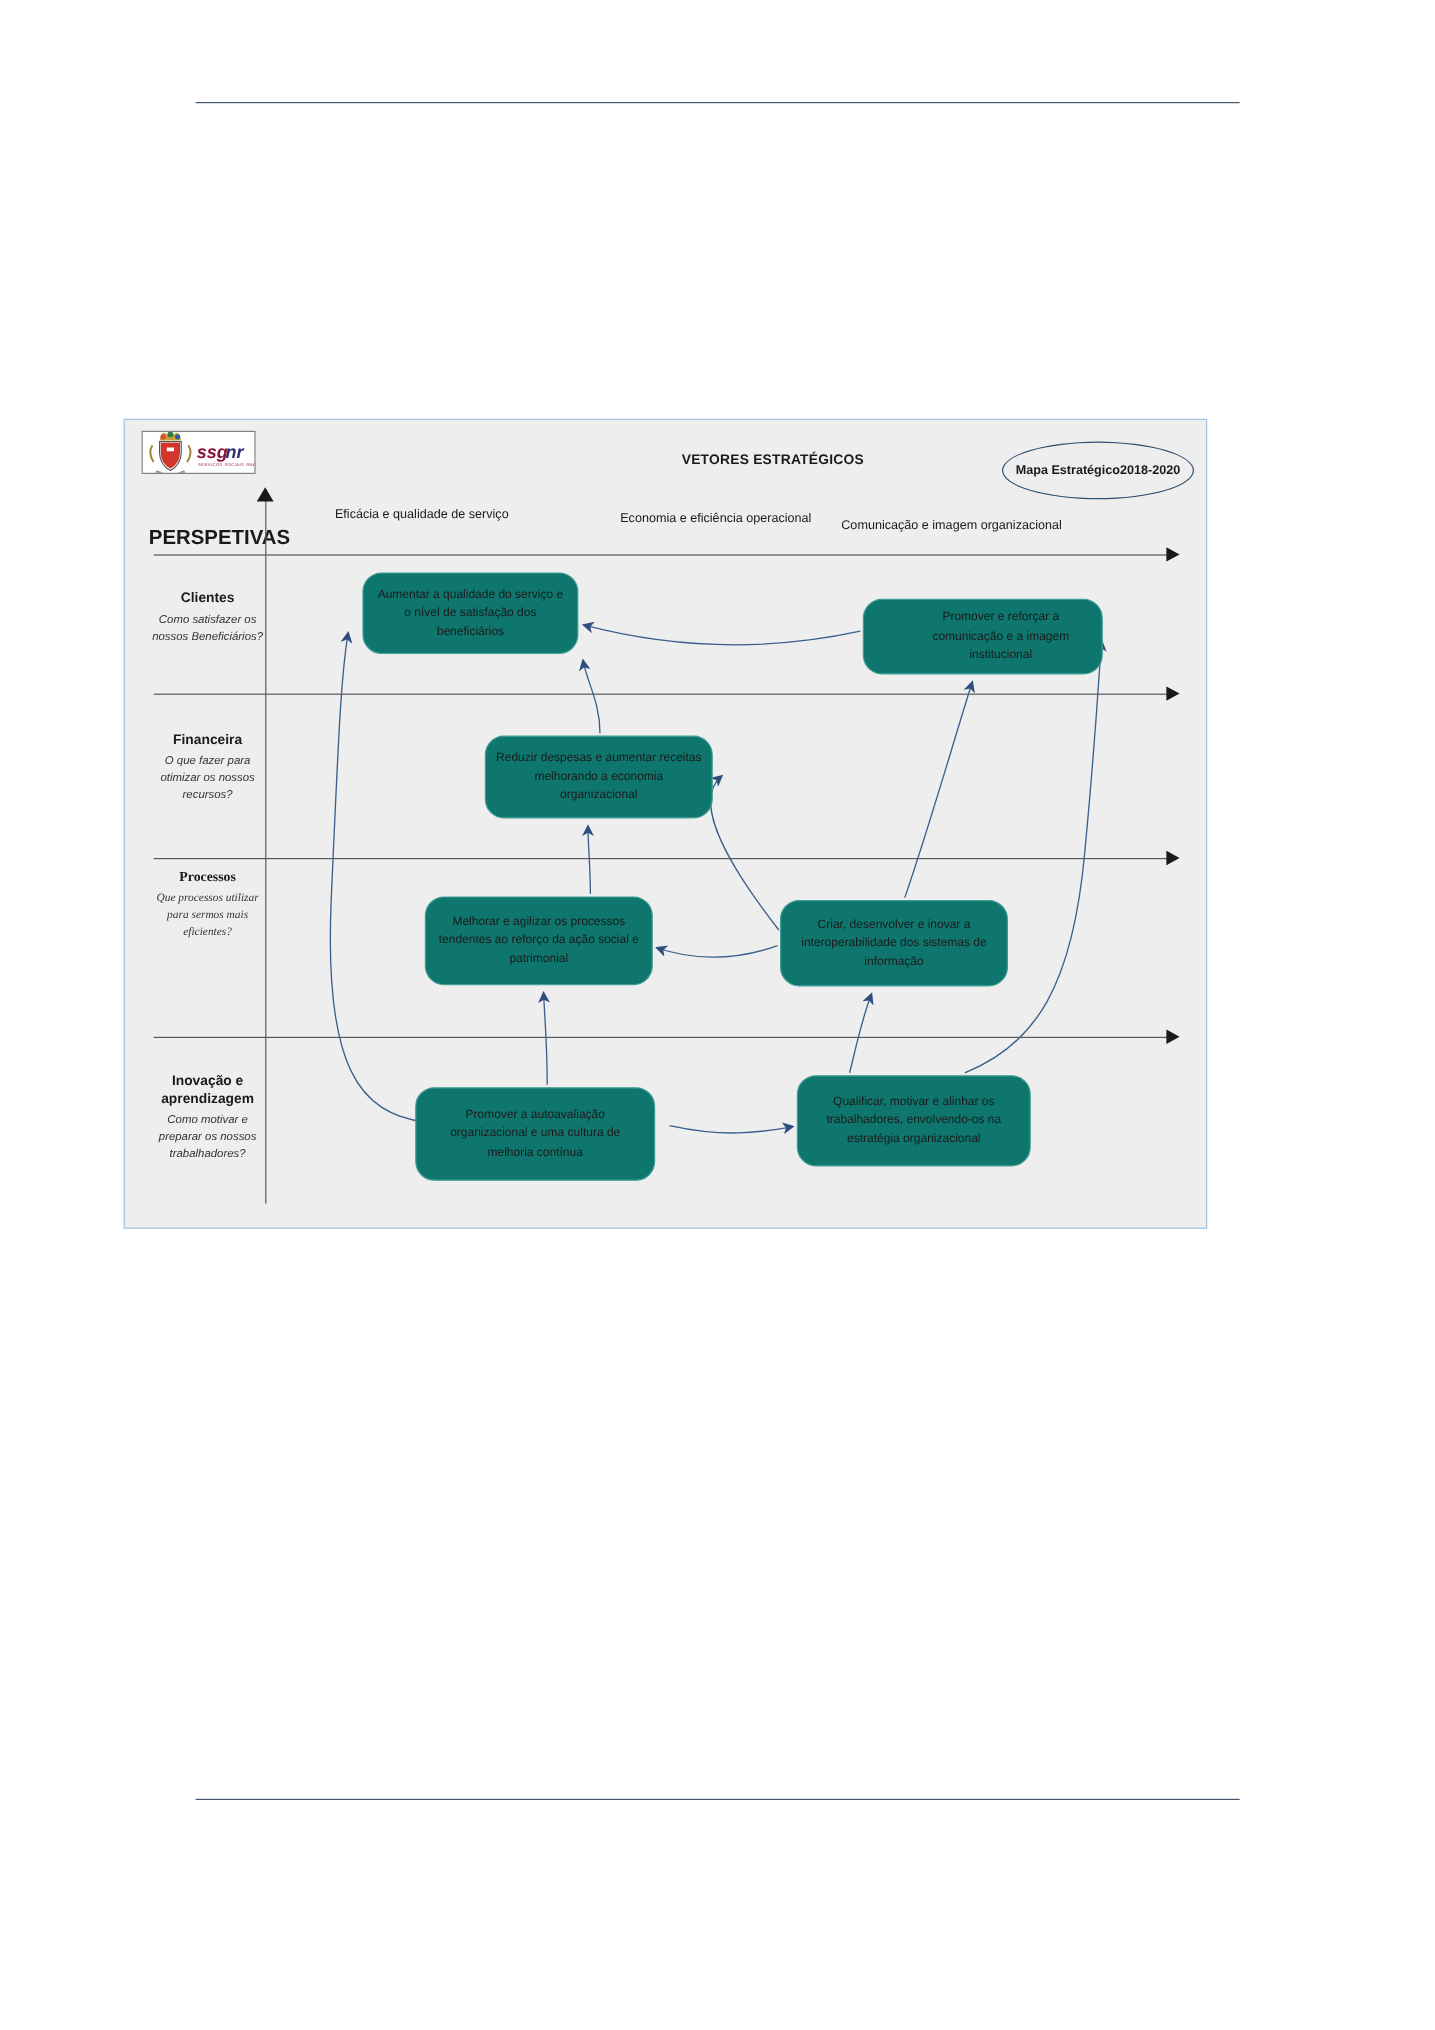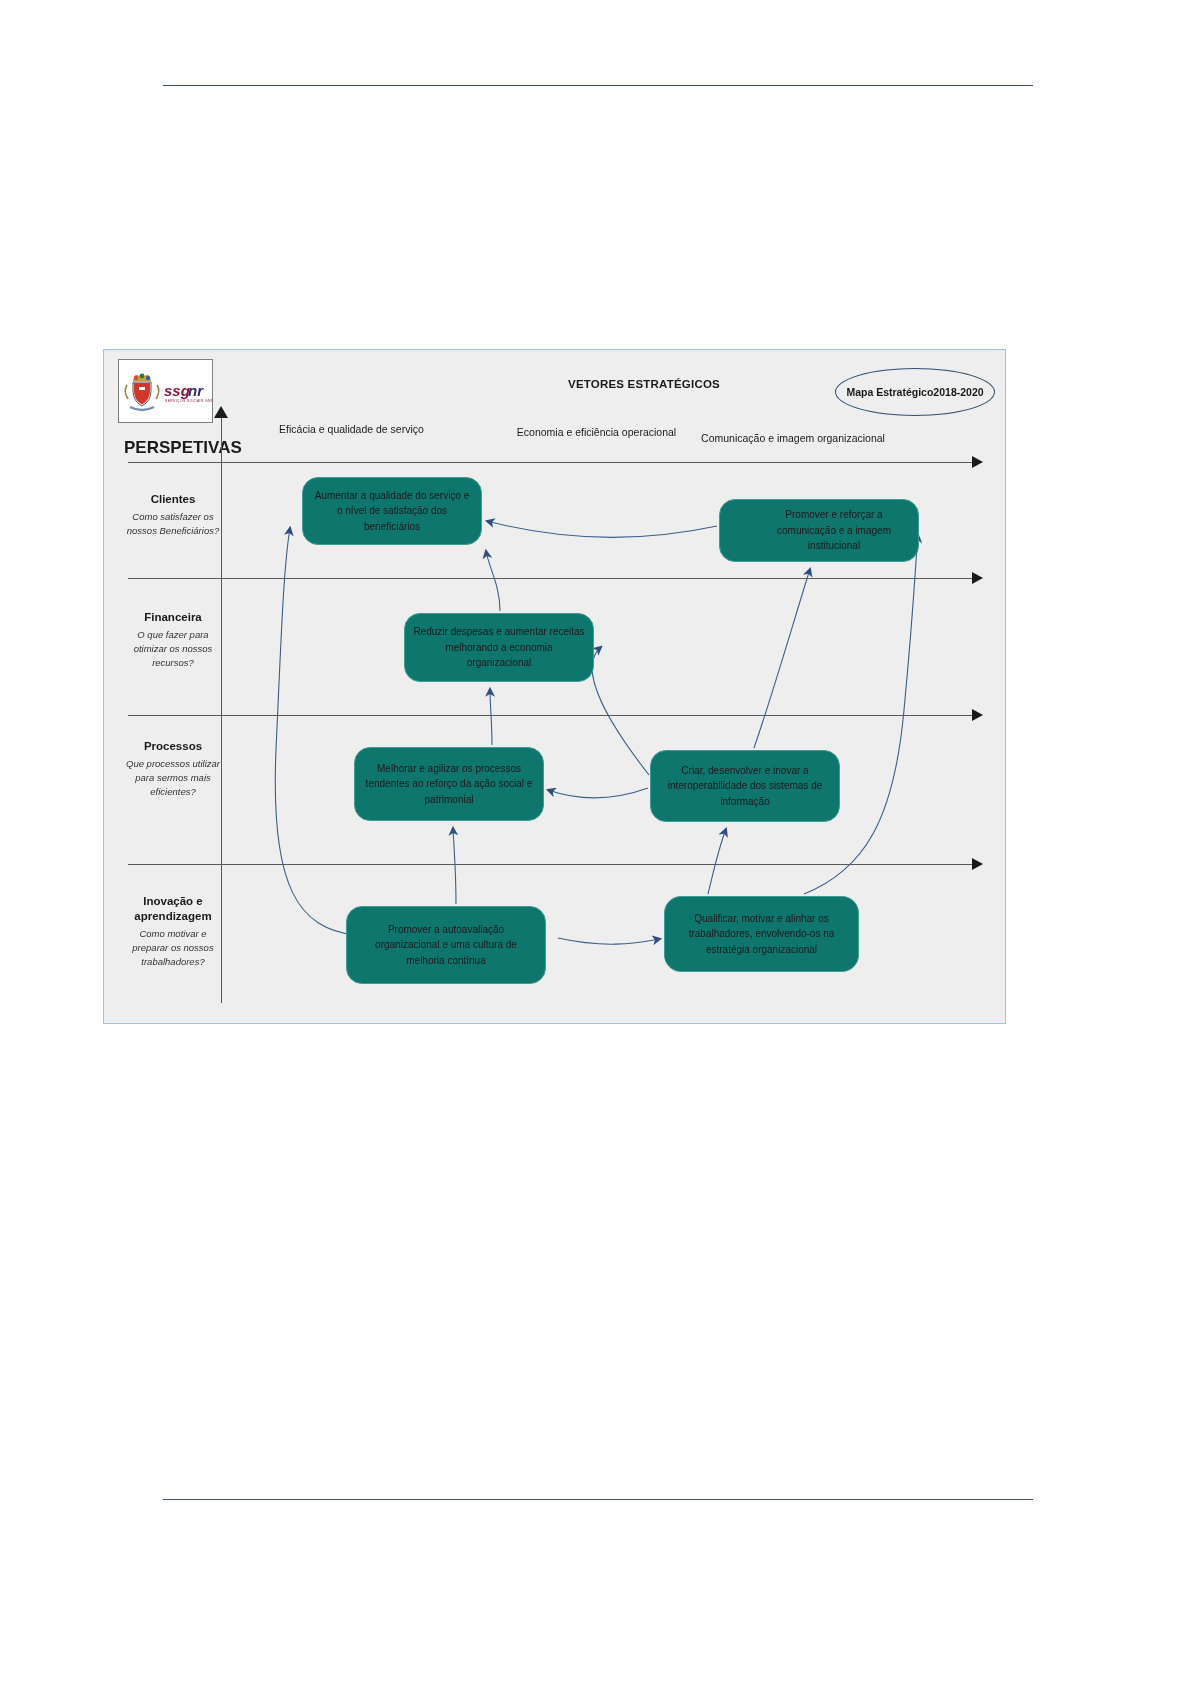--- a/index.html
+++ b/index.html
@@ -8,21 +8,21 @@
   .page-rule{position:absolute;left:163px;width:870px;height:0;border-top:1px solid #44546a;}
   #rule-top{top:85px;}
   #rule-bottom{top:1499px;}
 
   #diagram-frame{
     position:absolute;left:103px;top:349px;width:903px;height:675px;
     background:#eeeeee;border:1px solid #9dc3e6;box-sizing:border-box;
   }
 
   #logo-box{
-    position:absolute;left:14px;top:9px;width:95px;height:64px;
+    position:absolute;left:14px;top:9px;width:95px;height:36px;
     background:#ffffff;border:1px solid #808080;box-sizing:border-box;
     display:flex;align-items:center;justify-content:center;overflow:hidden;
   }
   #logo-box svg{display:block;}
 
   .ttl{position:absolute;color:#1a1a1a;}
 
   #vetores-title{left:410px;top:28px;width:260px;text-align:center;
     font-size:11.5px;font-weight:bold;letter-spacing:.2px;}
 
@@ -51,37 +51,37 @@
   #ax-0{top:112px;width:846px;}  #ar-0{left:868px;top:106px;}
   #ax-1{top:228px;width:846px;}  #ar-1{left:868px;top:222px;}
   #ax-2{top:365px;width:846px;}  #ar-2{left:868px;top:359px;}
   #ax-3{top:514px;width:846px;}  #ar-3{left:868px;top:508px;}
 
   .persp{position:absolute;left:18px;width:102px;text-align:center;color:#1a1a1a;}
   .persp .h{font-size:11.5px;font-weight:bold;display:block;line-height:1.3;}
   .persp .q{font-size:9.5px;font-style:italic;display:block;line-height:1.5;margin-top:3px;color:#333;}
   #persp-0{top:142px;}
   #persp-1{top:260px;}
-  #persp-2{top:389px;}
+  #persp-2{top:374px;font-family:Liberation Serif, serif;}
   #persp-3{top:544px;}
 
   .node{
     position:absolute;background:#0f766e;border:1.2px solid #3f9d93;border-radius:16px;
     display:flex;align-items:center;justify-content:center;text-align:center;
     font-size:10px;font-weight:normal;color:#1a1a1a;line-height:1.55;padding:4px 8px;
     box-sizing:border-box;z-index:3;
   }
 
   #n-aumentar   {left:198px;top:127px;width:180px;height:68px;}
   #n-promover-c {left:615px;top:149px;width:200px;height:63px;padding-left:38px;}
   #n-reduzir    {left:300px;top:263px;width:190px;height:69px;}
   #n-melhorar   {left:250px;top:397px;width:190px;height:74px;}
   #n-criar      {left:546px;top:400px;width:190px;height:72px;}
   #n-autoaval   {left:242px;top:556px;width:200px;height:78px;}
-  #n-qualificar {left:560px;top:546px;width:195px;height:76px;border-radius:17px;}
+  #n-qualificar {left:560px;top:546px;width:195px;height:76px;}
 
   #arrows{position:absolute;left:0;top:0;width:903px;height:675px;z-index:2;
           pointer-events:none;overflow:visible;}
 </style>
 </head>
 <body>
 
 <div class="page-rule" id="rule-top"></div>
 <div class="page-rule" id="rule-bottom"></div>
 

